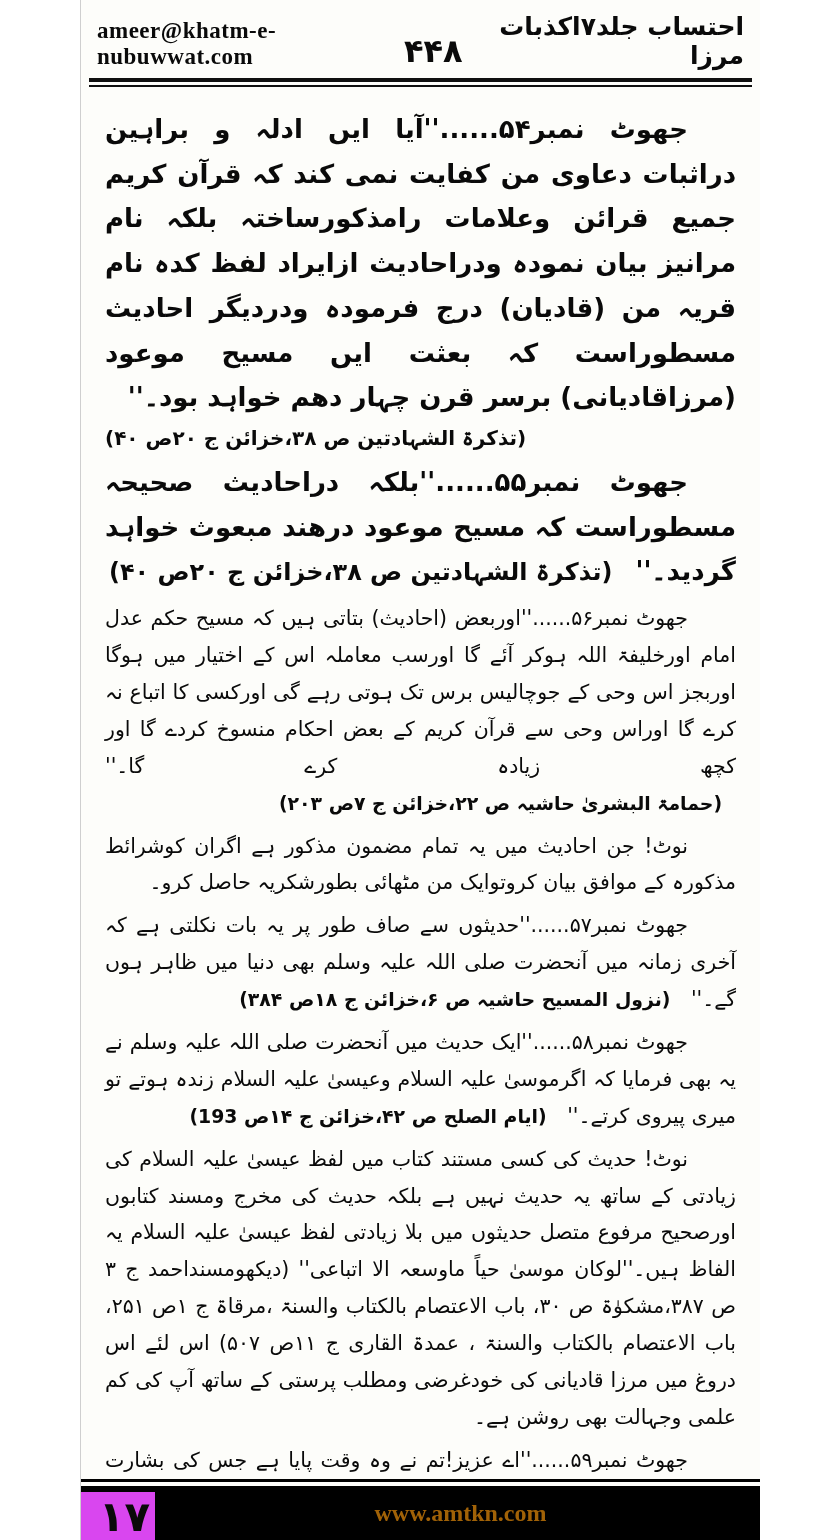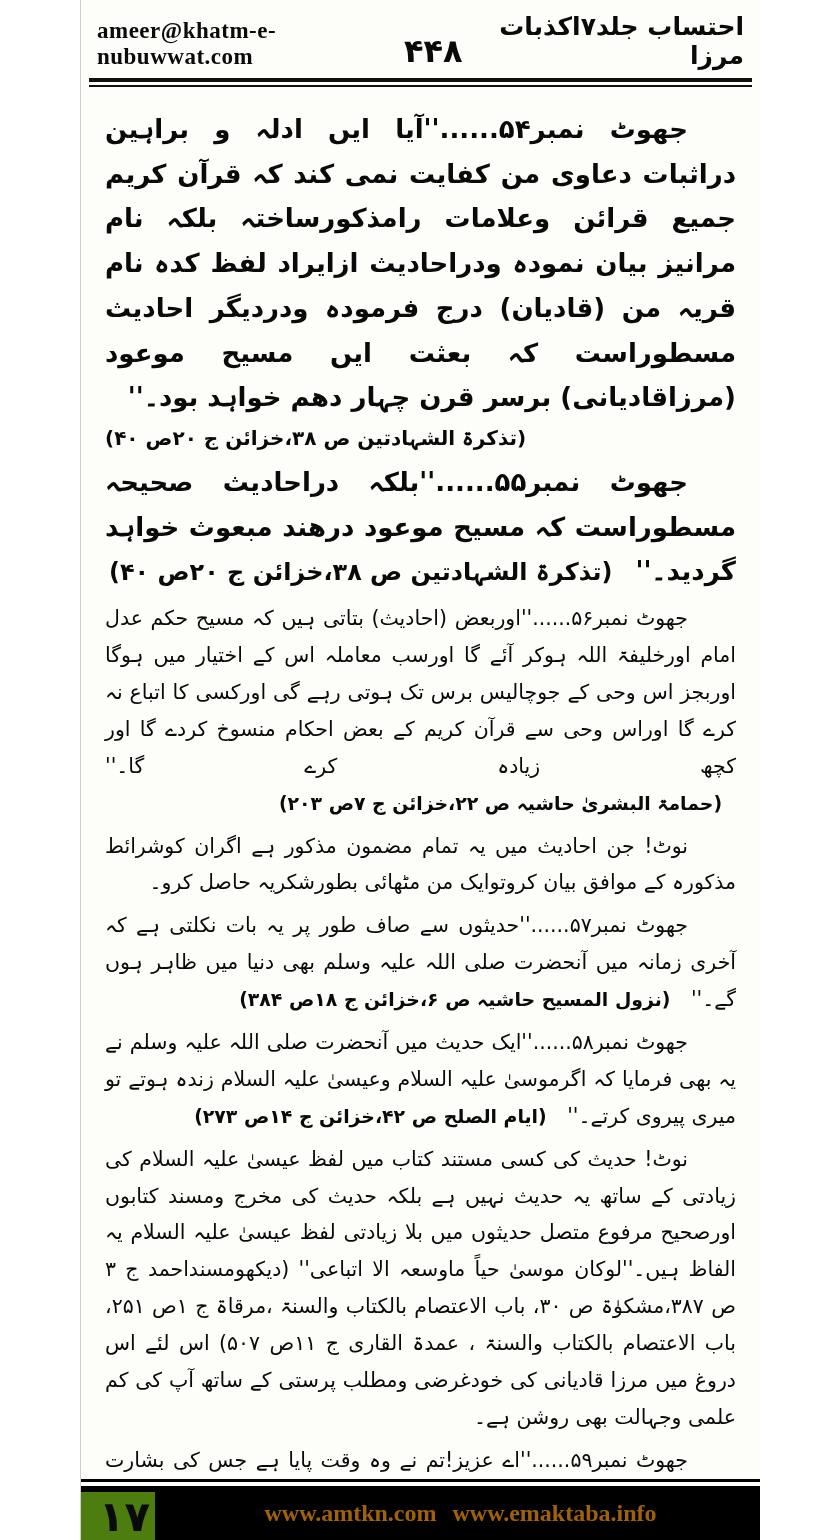--- a/index.html
+++ b/index.html
@@ -53,21 +53,21 @@
   }
 
   
   .footer { position:absolute; left:0; right:0; bottom:0; }
   .footer-topline { border-top:3px solid #000; margin-bottom:4px; }
   .footer-row { display:flex; align-items:stretch; height:54px; }
   .pageno-box {
     width:80px;
     border-top:6px solid #000;
     border-right:6px solid #000;
-    background:#4d7c0f;
+    background:#d946ef;
     display:flex; align-items:center; justify-content:center;
     font-size:42px; font-weight:bold;
     box-sizing:border-box;
     padding-left:13px;
   }
   .black-bar {
     flex:1;
     background:#000;
     color:#a16207;
     display:flex; align-items:center; justify-content:center;
@@ -114,21 +114,21 @@
       <span>نوٹ! جن احادیث میں یہ تمام مضمون مذکور ہے اگران کوشرائط مذکورہ کے موافق بیان کروتوایک من مٹھائی بطورشکریہ حاصل کرو۔</span>
     </p>
 
     <p class="para sm indent">
       <span>جھوٹ نمبر۵۷......''حدیثوں سے صاف طور پر یہ بات نکلتی ہے کہ آخری زمانہ میں آنحضرت صلی اللہ علیہ وسلم بھی دنیا میں ظاہر ہوں گے۔''</span>
       <span class="ref">(نزول المسیح حاشیہ ص ۶،خزائن ج ۱۸ص ۳۸۴)</span>
     </p>
 
     <p class="para sm indent">
       <span>جھوٹ نمبر۵۸......''ایک حدیث میں آنحضرت صلی اللہ علیہ وسلم نے یہ بھی فرمایا کہ اگرموسیٰ علیہ السلام وعیسیٰ علیہ السلام زندہ ہوتے تو میری پیروی کرتے۔''</span>
-      <span class="ref">(ایام الصلح ص ۴۲،خزائن ج ۱۴ص ۲۷۳)</span>
+      <span class="ref">(ایام الصلح ص ۴۲،خزائن ج ۱۴ص 193)</span>
     </p>
 
     <p class="para sm indent">
       <span>نوٹ! حدیث کی کسی مستند کتاب میں لفظ عیسیٰ علیہ السلام کی زیادتی کے ساتھ یہ حدیث نہیں ہے بلکہ حدیث کی مخرج ومسند کتابوں اورصحیح مرفوع متصل حدیثوں میں بلا زیادتی لفظ عیسیٰ علیہ السلام یہ الفاظ ہیں۔''لوکان موسیٰ حیاً ماوسعہ الا اتباعی'' (دیکھومسنداحمد ج ۳ ص ۳۸۷،مشکوٰۃ ص ۳۰، باب الاعتصام بالکتاب والسنۃ ،مرقاۃ ج ۱ص ۲۵۱، باب الاعتصام بالکتاب والسنۃ ، عمدۃ القاری ج ۱۱ص ۵۰۷) اس لئے اس دروغ میں مرزا قادیانی کی خودغرضی ومطلب پرستی کے ساتھ آپ کی کم علمی وجہالت بھی روشن ہے۔</span>
     </p>
 
     <p class="para sm indent">
       <span>جھوٹ نمبر۵۹......''اے عزیز!تم نے وہ وقت پایا ہے جس کی بشارت تمام نبیوں نے دی ہے اوراس شخص (مرزا قادیانی) کوتم نے دیکھ لیا۔جس کے دیکھنے کے لئے بہت سے پیغمبروں نے بھی خواہش کی تھی۔''</span>
       <span class="ref">(اربعین نمبر ۴ص ۱۳،خزائن ج ۱۷ص ۴۴۲)</span>
     </p>
@@ -136,18 +136,17 @@
   </div>
 
   <div class="footer">
     <div class="footer-topline"></div>
     <div class="footer-row">
       <div class="pageno-box">
         <span>۱۷</span>
       </div>
       <div class="black-bar">
         <span>www.amtkn.com</span>
-        <span>www.emaktaba.info</span>
       </div>
     </div>
   </div>
 
 </div>
 
 </body></html>

